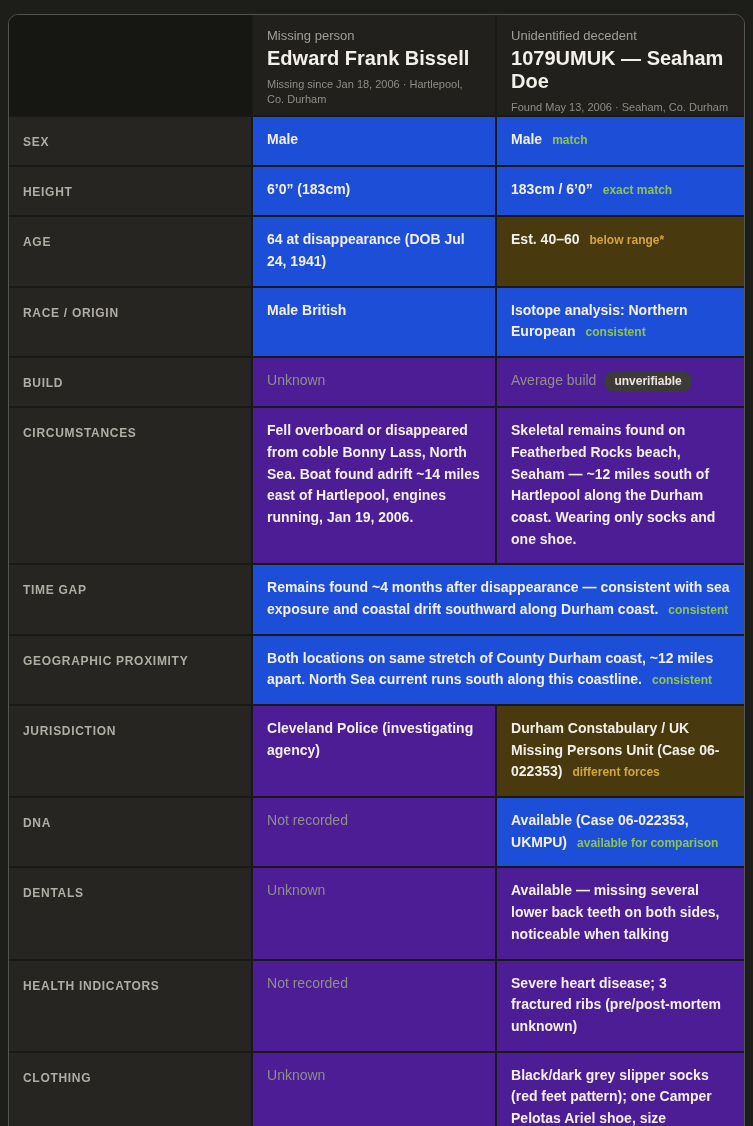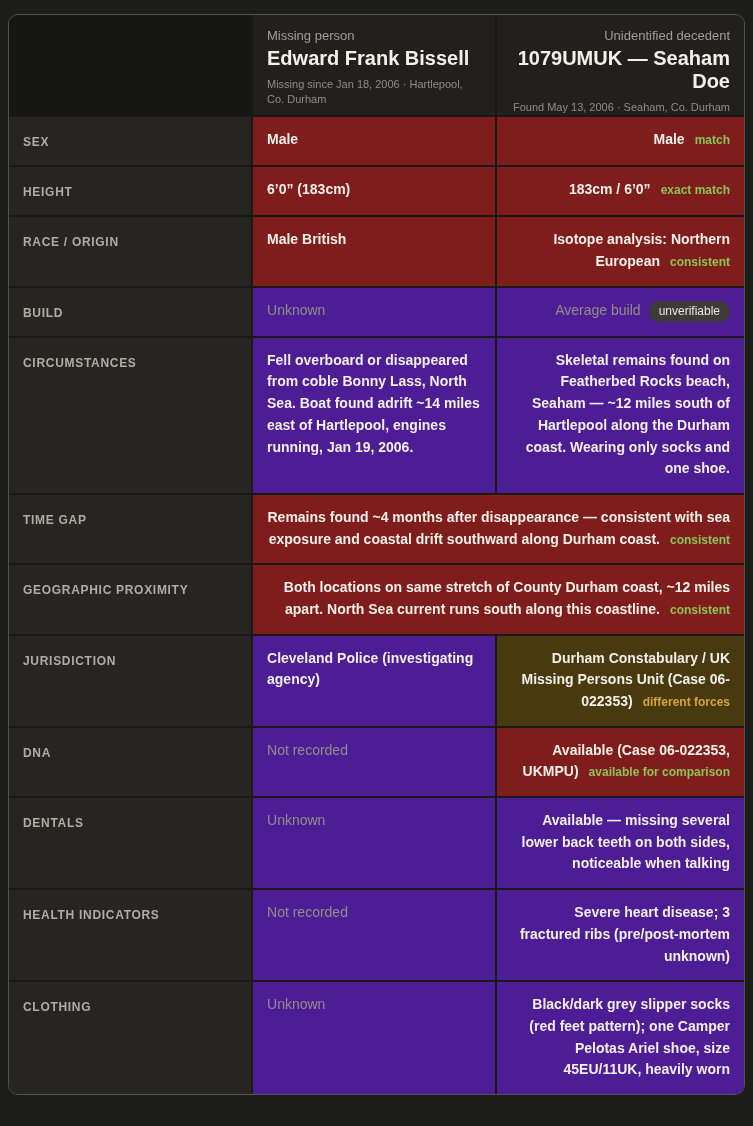--- a/index.html
+++ b/index.html
@@ -12,48 +12,48 @@
     border-radius:10px;
     overflow:hidden;
     background:#191917;
   }
   table { width:100%; border-collapse:separate; border-spacing:0; table-layout:fixed; }
   col.c-label { width:33.2%; }
   col.c-left  { width:33.2%; }
   col.c-right { width:33.6%; }
 
   td { vertical-align:top; border-right:2px solid #191917; border-bottom:2px solid #191917; }
-  td:last-child { border-right:none;text-align:right; }
+  td:last-child { border-right:none; }
   tr:last-child td { border-bottom:none; }
 
   
   .corner-cell { background:#161613; }
   .person-cell { background:#21201d; padding:13px 14px 0 14px; }
   .role   { color:#a19e97; font-size:13px; margin-bottom:4px; }
   .name   { color:#f3f0ea; font-size:20px; font-weight:bold; margin-bottom:7px; }
   .detail { color:#8f8d86; font-size:11px; line-height:1.4; }
 
   
   .label-cell { background:#262521; padding:15px 14px; }
   .row-label  { color:#b0ada5; font-size:12px; font-weight:bold; letter-spacing:0.7px; }
   .cell       { padding:12px 14px 13px 14px; }
   .cell-dark  { background:#4c1d95; }
-  .cell-green { background:#7f1d1d; }
+  .cell-green { background:#1d4ed8; }
   .cell-olive { background:#48390f; }
 
   .val   { color:#f2efe9; font-size:14px; font-weight:bold; line-height:1.55; }
   .muted { color:#908e87; font-size:14px; font-weight:normal; line-height:1.55; }
 
   .tag        { font-size:12px; font-weight:bold; margin-left:10px; white-space:nowrap; }
   .tag-green  { color:#8cc355; }
   .tag-yellow { color:#d3a63c; }
 
   .badge {
     display:inline-block; background:#3c3b37; color:#eae7e0;
-    font-size:12px; font-weight:normal; padding:3px 10px 4px 10px;
+    font-size:12px; font-weight:bold; padding:3px 10px 4px 10px;
     border-radius:11px; margin-left:8px; white-space:nowrap;
   }
 </style>
 </head>
 <body>
 
 <div class="page">
   <div class="table-wrap">
     <table>
       <colgroup>
@@ -82,20 +82,25 @@
         <td class="cell cell-green"><span class="val">Male</span></td>
         <td class="cell cell-green"><span class="val">Male</span><span class="tag tag-green">match</span></td>
       </tr>
 
       <tr>
         <td class="label-cell"><span class="row-label">HEIGHT</span></td>
         <td class="cell cell-green"><span class="val">6’0” (183cm)</span></td>
         <td class="cell cell-green"><span class="val">183cm / 6’0”</span><span class="tag tag-green">exact match</span></td>
       </tr>
 
+      <tr>
+        <td class="label-cell"><span class="row-label">AGE</span></td>
+        <td class="cell cell-green"><span class="val">64 at disappearance (DOB Jul 24, 1941)</span></td>
+        <td class="cell cell-olive"><span class="val">Est. 40–60</span><span class="tag tag-yellow">below range*</span></td>
+      </tr>
 
       <tr>
         <td class="label-cell"><span class="row-label">RACE / ORIGIN</span></td>
         <td class="cell cell-green"><span class="val">Male British</span></td>
         <td class="cell cell-green"><span class="val">Isotope analysis: Northern European</span><span class="tag tag-green">consistent</span></td>
       </tr>
 
       <tr>
         <td class="label-cell"><span class="row-label">BUILD</span></td>
         <td class="cell cell-dark"><span class="muted">Unknown</span></td>

